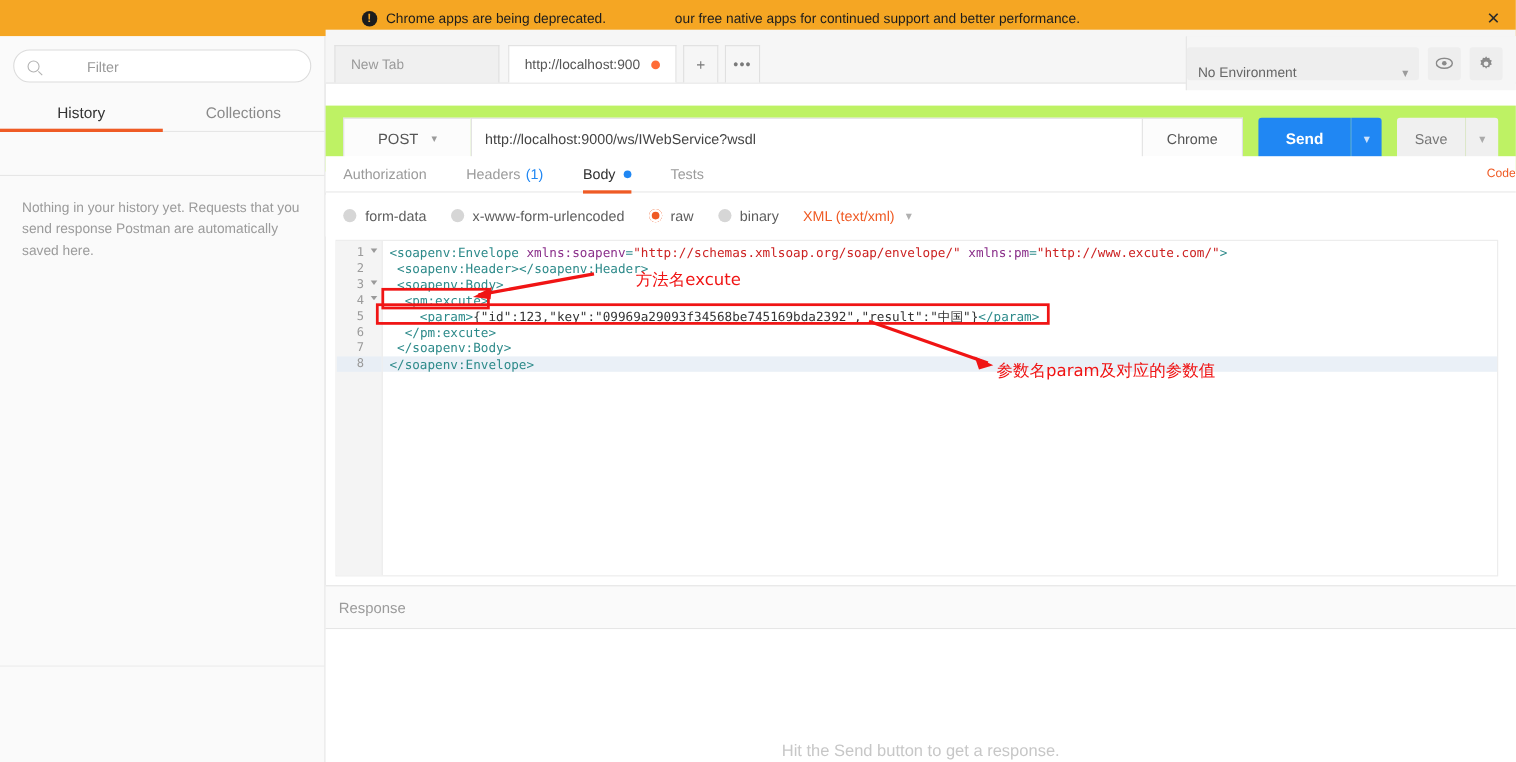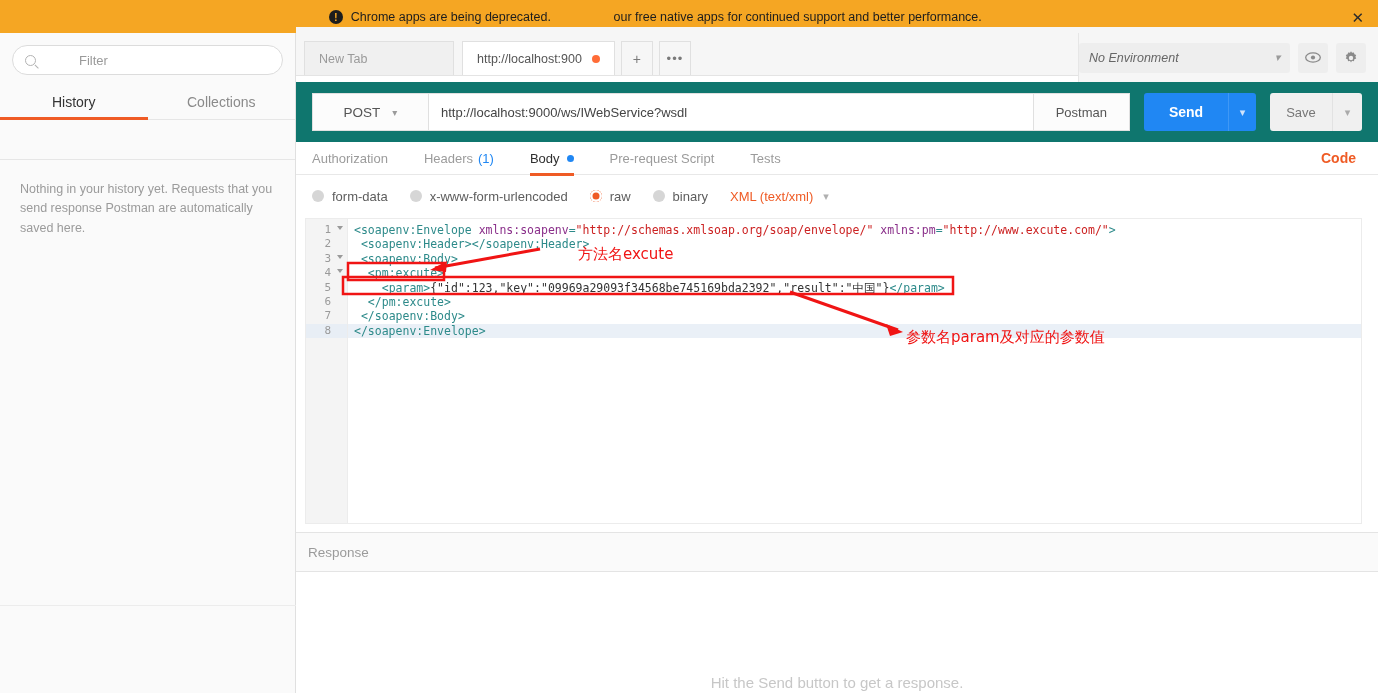--- a/index.html
+++ b/index.html
@@ -101,34 +101,34 @@
   }
   .tbtn.dots { letter-spacing: 1px; font-size: 13px; }
 
   #envbar {
     position: absolute; right: 0; top: 33px; width: 300px; height: 49px;
     display: flex; align-items: center; justify-content: flex-end;
     padding-right: 12px; border-left: 1px solid #e6e6e6; background: #f6f6f6;
   }
   #env-select {
     width: 212px; height: 30px; background: #eeeeee; border-radius: 3px;
-    display: flex; align-items: center; padding: 0 10px;
-    font-size: 12.5px; color: #666; cursor: pointer; font-style: italic;
+    display: flex; align-items: flex-end; padding: 0 10px;
+    font-size: 12.5px; color: #666; cursor: pointer;
   }
   #env-select .chev { margin-left: auto; color: #9b9b9b; font-size: 11px; }
   .sqbtn {
     width: 30px; height: 30px; background: #eeeeee; border-radius: 3px;
     margin-left: 8px; display: flex; align-items: center; justify-content: center;
     cursor: pointer; color: #8a8a8a;
   }
 
   
   #urlrow {
-    position: absolute; left: 296px; top: 82px;
-    width: 1082px; height: 60px; background: #0f766e;
+    position: absolute; left: 296px; top: 96px;
+    width: 1082px; height: 60px; background: #bef264;
     display: flex; align-items: center; padding: 0 16px;
   }
   #method {
     width: 116px; height: 38px; border: 1px solid #e0e0e0;
     background: #fcfcfc; display: flex; align-items: center; justify-content: center;
     font-size: 13.5px; color: #555; cursor: pointer; border-right: none;
   }
   #method .chev { margin-left: 12px; font-size: 10px; color: #9b9b9b; }
   #urlinput {
     flex: 1; height: 38px; border: 1px solid #e0e0e0; background: #fff;
@@ -178,21 +178,21 @@
   .rqtab.active { color: #2f2f2f; }
   .rqtab.active::after {
     content: ""; position: absolute; left: 18px; right: 18px; bottom: -1px;
     height: 2.5px; background: #ef5b25;
   }
   .rqtab .cnt { color: #2087f3; margin-left: 5px; }
   .rqtab .bdot {
     width: 7px; height: 7px; border-radius: 50%; background: #2087f3; margin-left: 7px;
   }
   #code-link {
-    margin-left: auto; margin-right: 22px; font-size: 14px; color: #ef5b25; cursor: pointer; font-weight: bold;
+    margin-left: auto; font-size: 11px; color: #ef5b25; cursor: pointer;
   }
 
   
   #bodytype {
     position: absolute; left: 296px; top: 177px; width: 1082px; height: 38px;
     background: #fff; display: flex; align-items: center; padding-left: 16px;
   }
   .radio-item { display: flex; align-items: center; margin-right: 22px; cursor: pointer; }
   .radio {
     width: 12px; height: 12px; border-radius: 50%; background: #d6d6d6; margin-right: 8px; flex: none;
@@ -320,21 +320,21 @@
 </div>
 
 <div id="urlrow">
   <div id="method">
     <span>POST</span>
     <span class="chev">▾</span>
   </div>
   <div id="urlinput">
     <span>http://localhost:9000/ws/IWebService?wsdl</span>
   </div>
-  <div id="params-btn">Postman</div>
+  <div id="params-btn">Chrome</div>
   <div id="send-group">
     <div id="send-btn">Send</div>
     <div id="send-caret">▾</div>
   </div>
   <div id="save-group">
     <div id="save-btn">Save</div>
     <div id="save-caret">▾</div>
   </div>
 </div>
 
@@ -342,23 +342,20 @@
   <div class="rqtab">
     <span>Authorization</span>
   </div>
   <div class="rqtab">
     <span>Headers</span>
     <span class="cnt">(1)</span>
   </div>
   <div class="rqtab active">
     <span>Body</span>
     <span class="bdot"></span>
-  </div>
-  <div class="rqtab">
-    <span>Pre-request Script</span>
   </div>
   <div class="rqtab">
     <span>Tests</span>
   </div>
   <div id="code-link">Code</div>
 </div>
 
 <div id="bodytype">
   <div class="radio-item">
     <span class="radio"></span>

